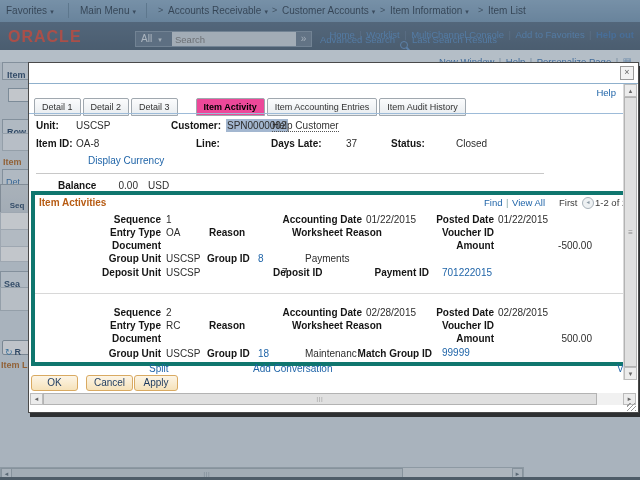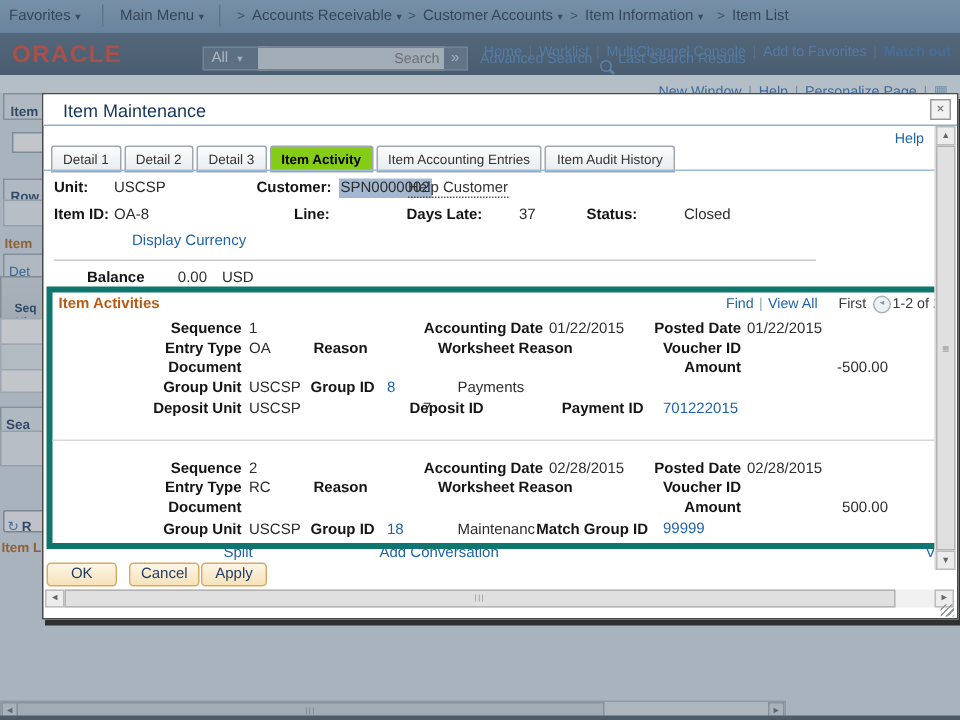--- a/index.html
+++ b/index.html
@@ -12,21 +12,21 @@
     font-size:10px;color:#1c2f42;}
   .crumb{position:absolute;top:5px;white-space:nowrap;cursor:pointer;}
   .chev{font-size:7px;color:#243a50;margin-left:3px;}
   .crumbsep{position:absolute;top:5px;font-size:9px;color:#2c4356;}
   .crumbdiv{position:absolute;top:3px;width:1px;height:15px;background:#5d809c;}
   .banner{left:0;top:22px;width:640px;height:28px;background:linear-gradient(#4c657e,#3f566c);}
   .toplink{font-size:9.5px;color:#4d86c0;white-space:nowrap;cursor:pointer;}
   .topsep{font-size:9.5px;color:#5a7390;}
   .logo{font-size:16px;font-weight:bold;color:#d9402e;letter-spacing:1px;}
   .scope{background:#5d7389;border:1px solid #7e93a7;color:#dbe4ec;font-size:10px;}
-  .searchbox{background:#ccd5dd;border:1px solid #7e93a7;border-left:none;color:#555;text-align:right;}
+  .searchbox{background:#ccd5dd;border:1px solid #7e93a7;border-left:none;color:#555;}
   .gobtn{background:#64798e;border:1px solid #7e93a7;border-left:none;color:#cfdae4;
     font-size:10px;text-align:center;cursor:pointer;}
   .pagebar{left:0;top:50px;width:640px;height:12px;background:#e9f2f8;}
   .pblnk{font-size:9.5px;color:#2d6cb0;cursor:pointer;}
   .workarea{left:0;top:62px;width:640px;height:418px;background:#d7e1e8;}
   
   .fragbox{background:#e2eaf0;border:1px solid #9aa8b3;}
   .fragtxt{font-weight:bold;font-size:9px;color:#14365c;white-space:nowrap;}
   .orange{color:#b05c10;}
   
@@ -38,21 +38,21 @@
   .titlebar{left:0;top:0;width:100%;height:20px;border-bottom:1px solid #8fb0cc;background:#fff;}
   .closebtn{width:12px;height:12px;border:1px solid #9a9a9a;background:#f2f2f2;color:#666;
     font-size:9px;line-height:10px;text-align:center;cursor:pointer;}
   .lbl{font-weight:bold;font-size:10px;color:#151515;white-space:nowrap;}
   .val{font-size:10px;color:#2d2d2d;white-space:nowrap;}
   .lnk{font-size:10px;color:#1f64a8;white-space:nowrap;cursor:pointer;}
   .r{text-align:right;}
   .tab{display:inline-block;padding:2px 7px;font-size:9px;color:#333;height:12px;line-height:12px;
     background:linear-gradient(#fbfcfd,#e8ecef);border:1px solid #a0a8af;border-radius:2px 2px 0 0;
     margin-right:2px;cursor:pointer;white-space:nowrap;}
-  .tab.active{font-weight:bold;background:#84cc16;color:#000;}
+  .tab.active{font-weight:bold;background:#ec4899;color:#000;margin-left:16px;}
   .groupbox{border:4px solid #0f766e;background:#fff;}
   .sechdr{font-weight:bold;font-size:10px;color:#b75c14;white-space:nowrap;}
   .navlnk{font-size:9.5px;color:#1f64a8;cursor:pointer;white-space:nowrap;}
   .navtxt{font-size:9.5px;color:#3a3a3a;white-space:nowrap;}
   .prevbtn{width:10px;height:10px;border:1px solid #a8b2ba;border-radius:50%;background:#eef1f3;
     font-size:5px;color:#8a98a4;text-align:center;line-height:9px;}
   .hilite{background:#a3b7d0;}
   .dotted{border-bottom:1px dotted #555;color:#333;}
   .pbtn{background:linear-gradient(#fdf5e6,#f6e2ba);border:1px solid #d9aa62;border-radius:3px;
     font-size:10px;color:#1d3a5f;text-align:center;height:14px;line-height:13px;cursor:pointer;}
@@ -98,21 +98,21 @@
     <span class="abs logo" style="left:8px;top:6px;">ORACLE</span>
     <div class="abs nw" style="top:2px;right:6px;">
       <span class="toplink">Home</span>
       <span class="topsep">|</span>
       <span class="toplink">Worklist</span>
       <span class="topsep">|</span>
       <span class="toplink">MultiChannel Console</span>
       <span class="topsep">|</span>
       <span class="toplink">Add to Favorites</span>
       <span class="topsep">|</span>
-      <span class="toplink" style="font-weight:bold;color:#3a71ad;">Match out</span>
+      <span class="toplink" style="font-weight:bold;color:#3a71ad;">Help out</span>
     </div>
     <div class="abs scope" style="left:135px;top:9px;width:36px;height:14px;line-height:14px;padding-left:5px;"><span>All</span><span class="chev" style="color:#cdd8e2;margin-left:6px;">▾</span></div>
     <input class="abs searchbox" style="left: 172px; top: 9px; width: 118px; height: 12px; font-size: 9.5px; padding: 1px 3px;" placeholder="Search">
     <div class="abs gobtn" style="left:296px;top:9px;width:15px;height:14px;line-height:13px;">»</div>
     <span class="abs toplink" style="left:320px;top:12px;">Advanced Search</span>
     <span class="abs" style="left:400px;top:13px;"><span class="mag"></span></span>
     <span class="abs toplink" style="left:412px;top:12px;">Last Search Results</span>
   </div>
 
   <div class="abs pagebar">
@@ -150,21 +150,20 @@
         <span class="griph">|||</span>
       </div>
     <div class="sbbtn abs" style="right:0;top:0;width:9px;height:9px;">►</div>
   </div>
   <div class="abs" style="left:0;top:477px;width:640px;height:3px;background:#45545f;"></div>
 
   <div class="abs overlay"></div>
 
   <div class="abs modal">
     <div class="abs titlebar">
-      <span class="abs mtitle" style="left:13px;top:4px;">Item Maintenance</span>
       <div class="abs closebtn" style="right:4px;top:3px;">×</div>
     </div>
 
     <span class="abs lnk" style="top:24px;right:22px;font-size:9.5px;">Help</span>
 
     <div class="abs nw" style="left:5px;top:33px;">
       <span class="tab">Detail 1</span><span class="tab">Detail 2</span><span class="tab">Detail 3</span><span class="tab active">Item Activity</span><span class="tab">Item Accounting Entries</span><span class="tab">Item Audit History</span>
     </div>
     <div class="abs" style="left:0;top:50px;width:595px;height:1px;background:#9dbbd8;"></div>
 

